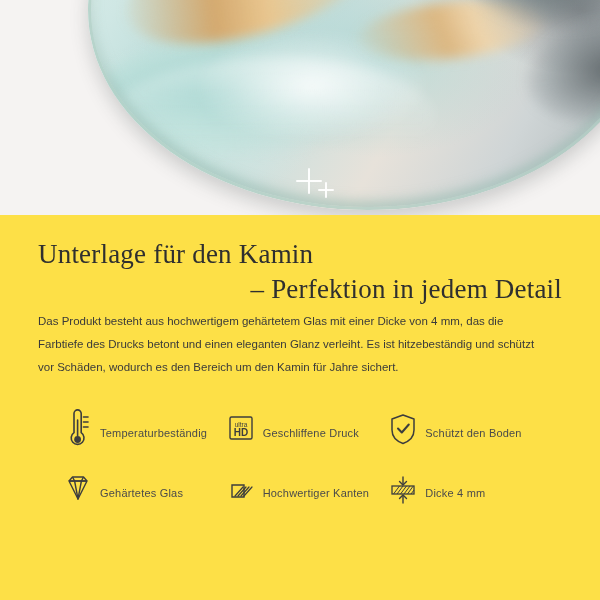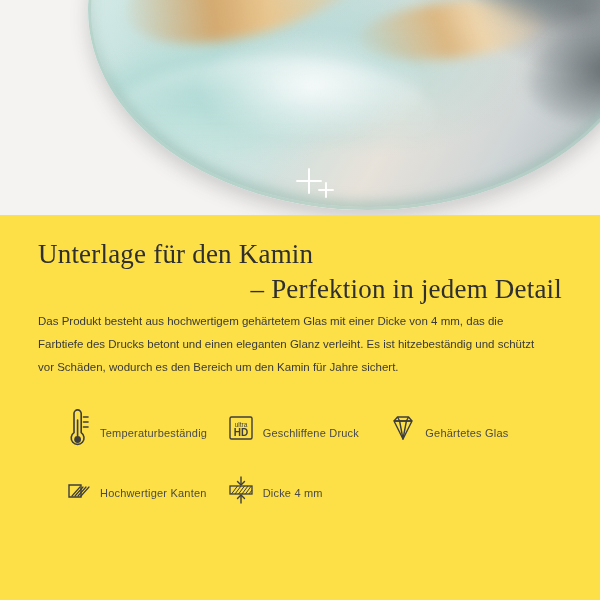--- a/index.html
+++ b/index.html
@@ -228,20 +228,29 @@
         <div class="feature-icon">
           <svg width="44" height="46" viewBox="0 0 44 46">
             <rect x="11" y="12" width="22" height="22" rx="1.5" fill="none" stroke="#3d3d3d" stroke-width="1.4"></rect>
             <text x="22" y="22" font-family="Liberation Sans, sans-serif" font-size="6.5" fill="#3d3d3d" text-anchor="middle">ultra</text>
             <text x="22" y="31" font-family="Liberation Sans, sans-serif" font-size="10" font-weight="bold" fill="#3d3d3d" text-anchor="middle">HD</text>
           </svg>
         </div>
         <div class="feature-label">Geschliffene Druck</div>
       </div>
 
+      <div class="feature">
+        <div class="feature-icon">
+          <svg width="44" height="46" viewBox="0 0 44 46">
+            <path d="M22 10 L33 14 V25 C33 32 27.5 36.5 22 38.5 C16.5 36.5 11 32 11 25 V14 Z" fill="none" stroke="#3d3d3d" stroke-width="1.5" stroke-linejoin="round"></path>
+            <path d="M17 23.5 L20.8 27.5 L27.8 19.5" fill="none" stroke="#3d3d3d" stroke-width="2" stroke-linecap="round" stroke-linejoin="round"></path>
+          </svg>
+        </div>
+        <div class="feature-label">Schützt den Boden</div>
+      </div>
 
       <div class="feature">
         <div class="feature-icon">
           <svg width="44" height="46" viewBox="0 0 44 46">
             <g fill="none" stroke="#3d3d3d" stroke-width="1.4" stroke-linejoin="round">
               <path d="M13 16 H31 L22 34 Z"></path>
               <path d="M13 16 L16.5 12 H27.5 L31 16"></path>
               <path d="M16.5 12 L18.6 16 L22 34 L25.4 16 L27.5 12"></path>
               <path d="M13 16 H31"></path>
             </g>

